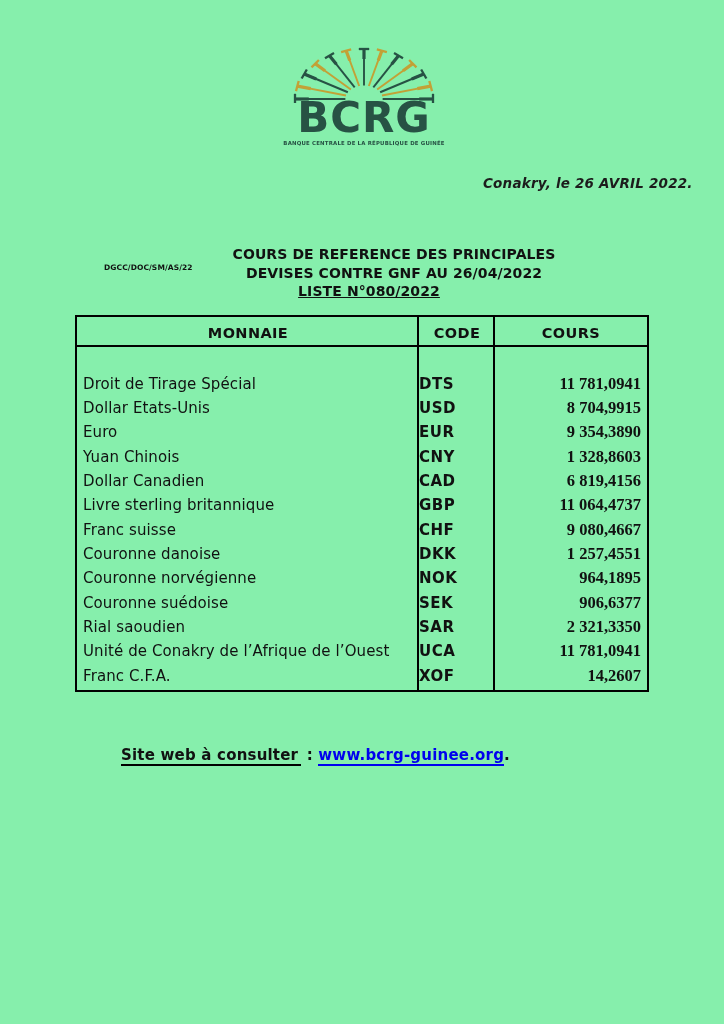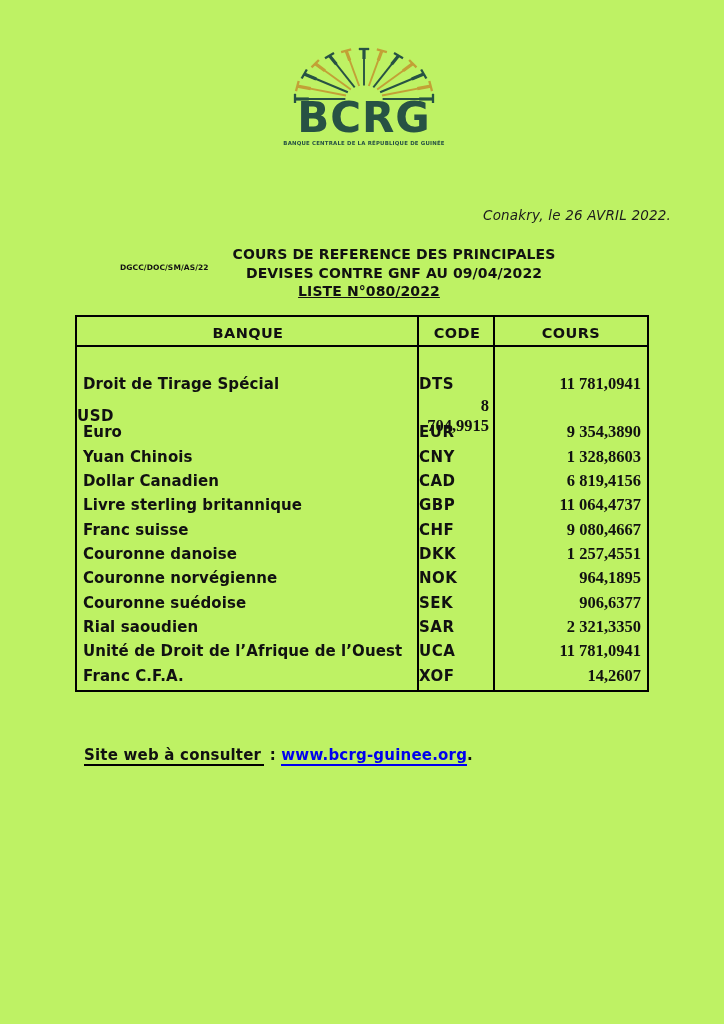--- a/index.html
+++ b/index.html
@@ -3,43 +3,43 @@
 <meta charset="utf-8">
 <style>
   :root{
     --green:#275244;
     --gold:#c2a136;
     --ink:#111111;
     --link:#0000ee;
   }
   html,body{margin:0;padding:0;background:#e8e8e8;}
   .page{
-    position:relative;width:724px;height:1024px;background:#bef264;
+    position:relative;width:724px;height:1024px;background:#86efac;
     margin:0 auto;font-family:"DejaVu Sans",sans-serif;color:var(--ink);
     overflow:hidden;
   }
   
   .logo-rays{position:absolute;left:289px;top:41px;}
   .logo-word{
     position:absolute;left:282px;top:96px;width:164px;text-align:center;
     font-size:42px;font-weight:bold;letter-spacing:1px;color:var(--green);line-height:44px;
   }
   .logo-caption{
     position:absolute;left:282px;top:140px;width:164px;text-align:center;
     font-size:5.4px;font-weight:bold;letter-spacing:0.2px;color:var(--green);
     white-space:nowrap;
   }
   
   .date-line{
     position:absolute;left:483px;top:175px;font-size:13.5px;font-style:italic;
-    letter-spacing:0.2px;color:#1c1c1c;font-weight:normal;white-space:nowrap;margin-top:32px;
+    letter-spacing:0.2px;color:#1c1c1c;font-weight:bold;white-space:nowrap;
   }
   .ref-code{
     position:absolute;left:104px;top:263px;font-size:7.5px;font-weight:bold;
-    letter-spacing:0.1px;white-space:nowrap;margin-left:16px;
+    letter-spacing:0.1px;white-space:nowrap;
   }
   .doc-title{
     position:absolute;left:198px;top:245px;width:392px;text-align:center;
     font-size:14px;font-weight:bold;line-height:18.6px;letter-spacing:0.1px;
   }
   .doc-title .l3{position:relative;left:-25px;display:block;text-decoration:underline;}
   .doc-title span{display:block;}
   
   .rates-table{
     position:absolute;left:75px;top:315px;width:574px;height:377px;
@@ -52,32 +52,32 @@
     display:grid;grid-template-columns:342px 76px 152px;height:30px;
     border-bottom:2px solid #000;box-sizing:border-box;align-items:center;
     font-size:14.5px;font-weight:bold;letter-spacing:0.4px;
   }
   .thead div{text-align:center;padding-top:4px;}
   .tbody{display:flex;flex-direction:column;height:341px;}
   .trow{
     display:grid;grid-template-columns:342px 76px 152px;height:24.35px;
     align-items:center;
   }
-  .c-monnaie{padding-left:6px;font-size:15px;font-weight:bold;letter-spacing:0.1px;white-space:nowrap;}
+  .c-monnaie{padding-left:6px;font-size:15px;font-weight:normal;letter-spacing:0.1px;white-space:nowrap;}
   .c-code{text-align:left;font-size:15px;font-weight:bold;letter-spacing:0.5px;}
   .c-cours{
     text-align:right;padding-right:6px;
     font-family:"Liberation Serif",serif;font-size:16.5px;font-weight:bold;
   }
   
   .footer{
     position:absolute;left:84px;top:746px;font-size:15px;font-weight:bold;
     letter-spacing:0.2px;white-space:nowrap;
   }
-  .footer .label{border-bottom:2px solid #000;padding-right:3px;}
+  .footer .label{border-bottom:2px solid #000;padding-right:3px;margin-left:37px;}
   .footer .link{color:var(--link);border-bottom:2px solid var(--link);text-decoration:none;cursor:pointer;}
 </style>
 </head>
 <body>
 
 <div class="page">
 
   <svg class="logo-rays" width="150" height="62" viewBox="0 0 150 62">
       <line x1="56.37" y1="58" x2="6" y2="57.99999999999999" stroke="#275244" stroke-width="1.9" stroke-linecap="butt"></line>
       <line x1="19.799999999999997" y1="57.99999999999999" x2="6" y2="57.99999999999999" stroke="#275244" stroke-width="3.2" stroke-linecap="butt"></line>
@@ -121,44 +121,45 @@
     </svg>
   <div class="logo-word">BCRG</div>
   <div class="logo-caption">BANQUE CENTRALE DE LA RÉPUBLIQUE DE GUINÉE</div>
 
   <div class="date-line">Conakry, le 26 AVRIL 2022.</div>
 
   <div class="ref-code">DGCC/DOC/SM/AS/22</div>
 
   <div class="doc-title">
     <span>COURS DE REFERENCE DES PRINCIPALES</span>
-    <span>DEVISES CONTRE GNF AU 09/04/2022</span>
+    <span>DEVISES CONTRE GNF AU 26/04/2022</span>
     <span class="l3">LISTE N°080/2022</span>
   </div>
 
   <div class="rates-table">
     <div class="vline v1"></div>
     <div class="vline v2"></div>
     <div class="thead">
-      <div>BANQUE</div>
+      <div>MONNAIE</div>
       <div>CODE</div>
       <div>COURS</div>
     </div>
     <div class="tbody">
       <div class="trow" id="row-template" hidden="">
         <div class="c-monnaie"></div>
         <div class="c-code"></div>
         <div class="c-cours"></div>
       </div>
     <div class="trow">
         <div class="c-monnaie">Droit de Tirage Spécial</div>
         <div class="c-code">DTS</div>
         <div class="c-cours">11 781,0941</div>
       </div>
         <div class="trow">
+        <div class="c-monnaie">Dollar Etats-Unis</div>
         <div class="c-code">USD</div>
         <div class="c-cours">8 704,9915</div>
       </div>
         <div class="trow">
         <div class="c-monnaie">Euro</div>
         <div class="c-code">EUR</div>
         <div class="c-cours">9 354,3890</div>
       </div>
         <div class="trow">
         <div class="c-monnaie">Yuan Chinois</div>
@@ -194,21 +195,21 @@
         <div class="c-monnaie">Couronne suédoise</div>
         <div class="c-code">SEK</div>
         <div class="c-cours">906,6377</div>
       </div>
         <div class="trow">
         <div class="c-monnaie">Rial saoudien</div>
         <div class="c-code">SAR</div>
         <div class="c-cours">2 321,3350</div>
       </div>
         <div class="trow">
-        <div class="c-monnaie">Unité de Droit de l’Afrique de l’Ouest</div>
+        <div class="c-monnaie">Unité de Conakry de l’Afrique de l’Ouest</div>
         <div class="c-code">UCA</div>
         <div class="c-cours">11 781,0941</div>
       </div>
         <div class="trow">
         <div class="c-monnaie">Franc C.F.A.</div>
         <div class="c-code">XOF</div>
         <div class="c-cours">14,2607</div>
       </div>
       </div>
   </div>

